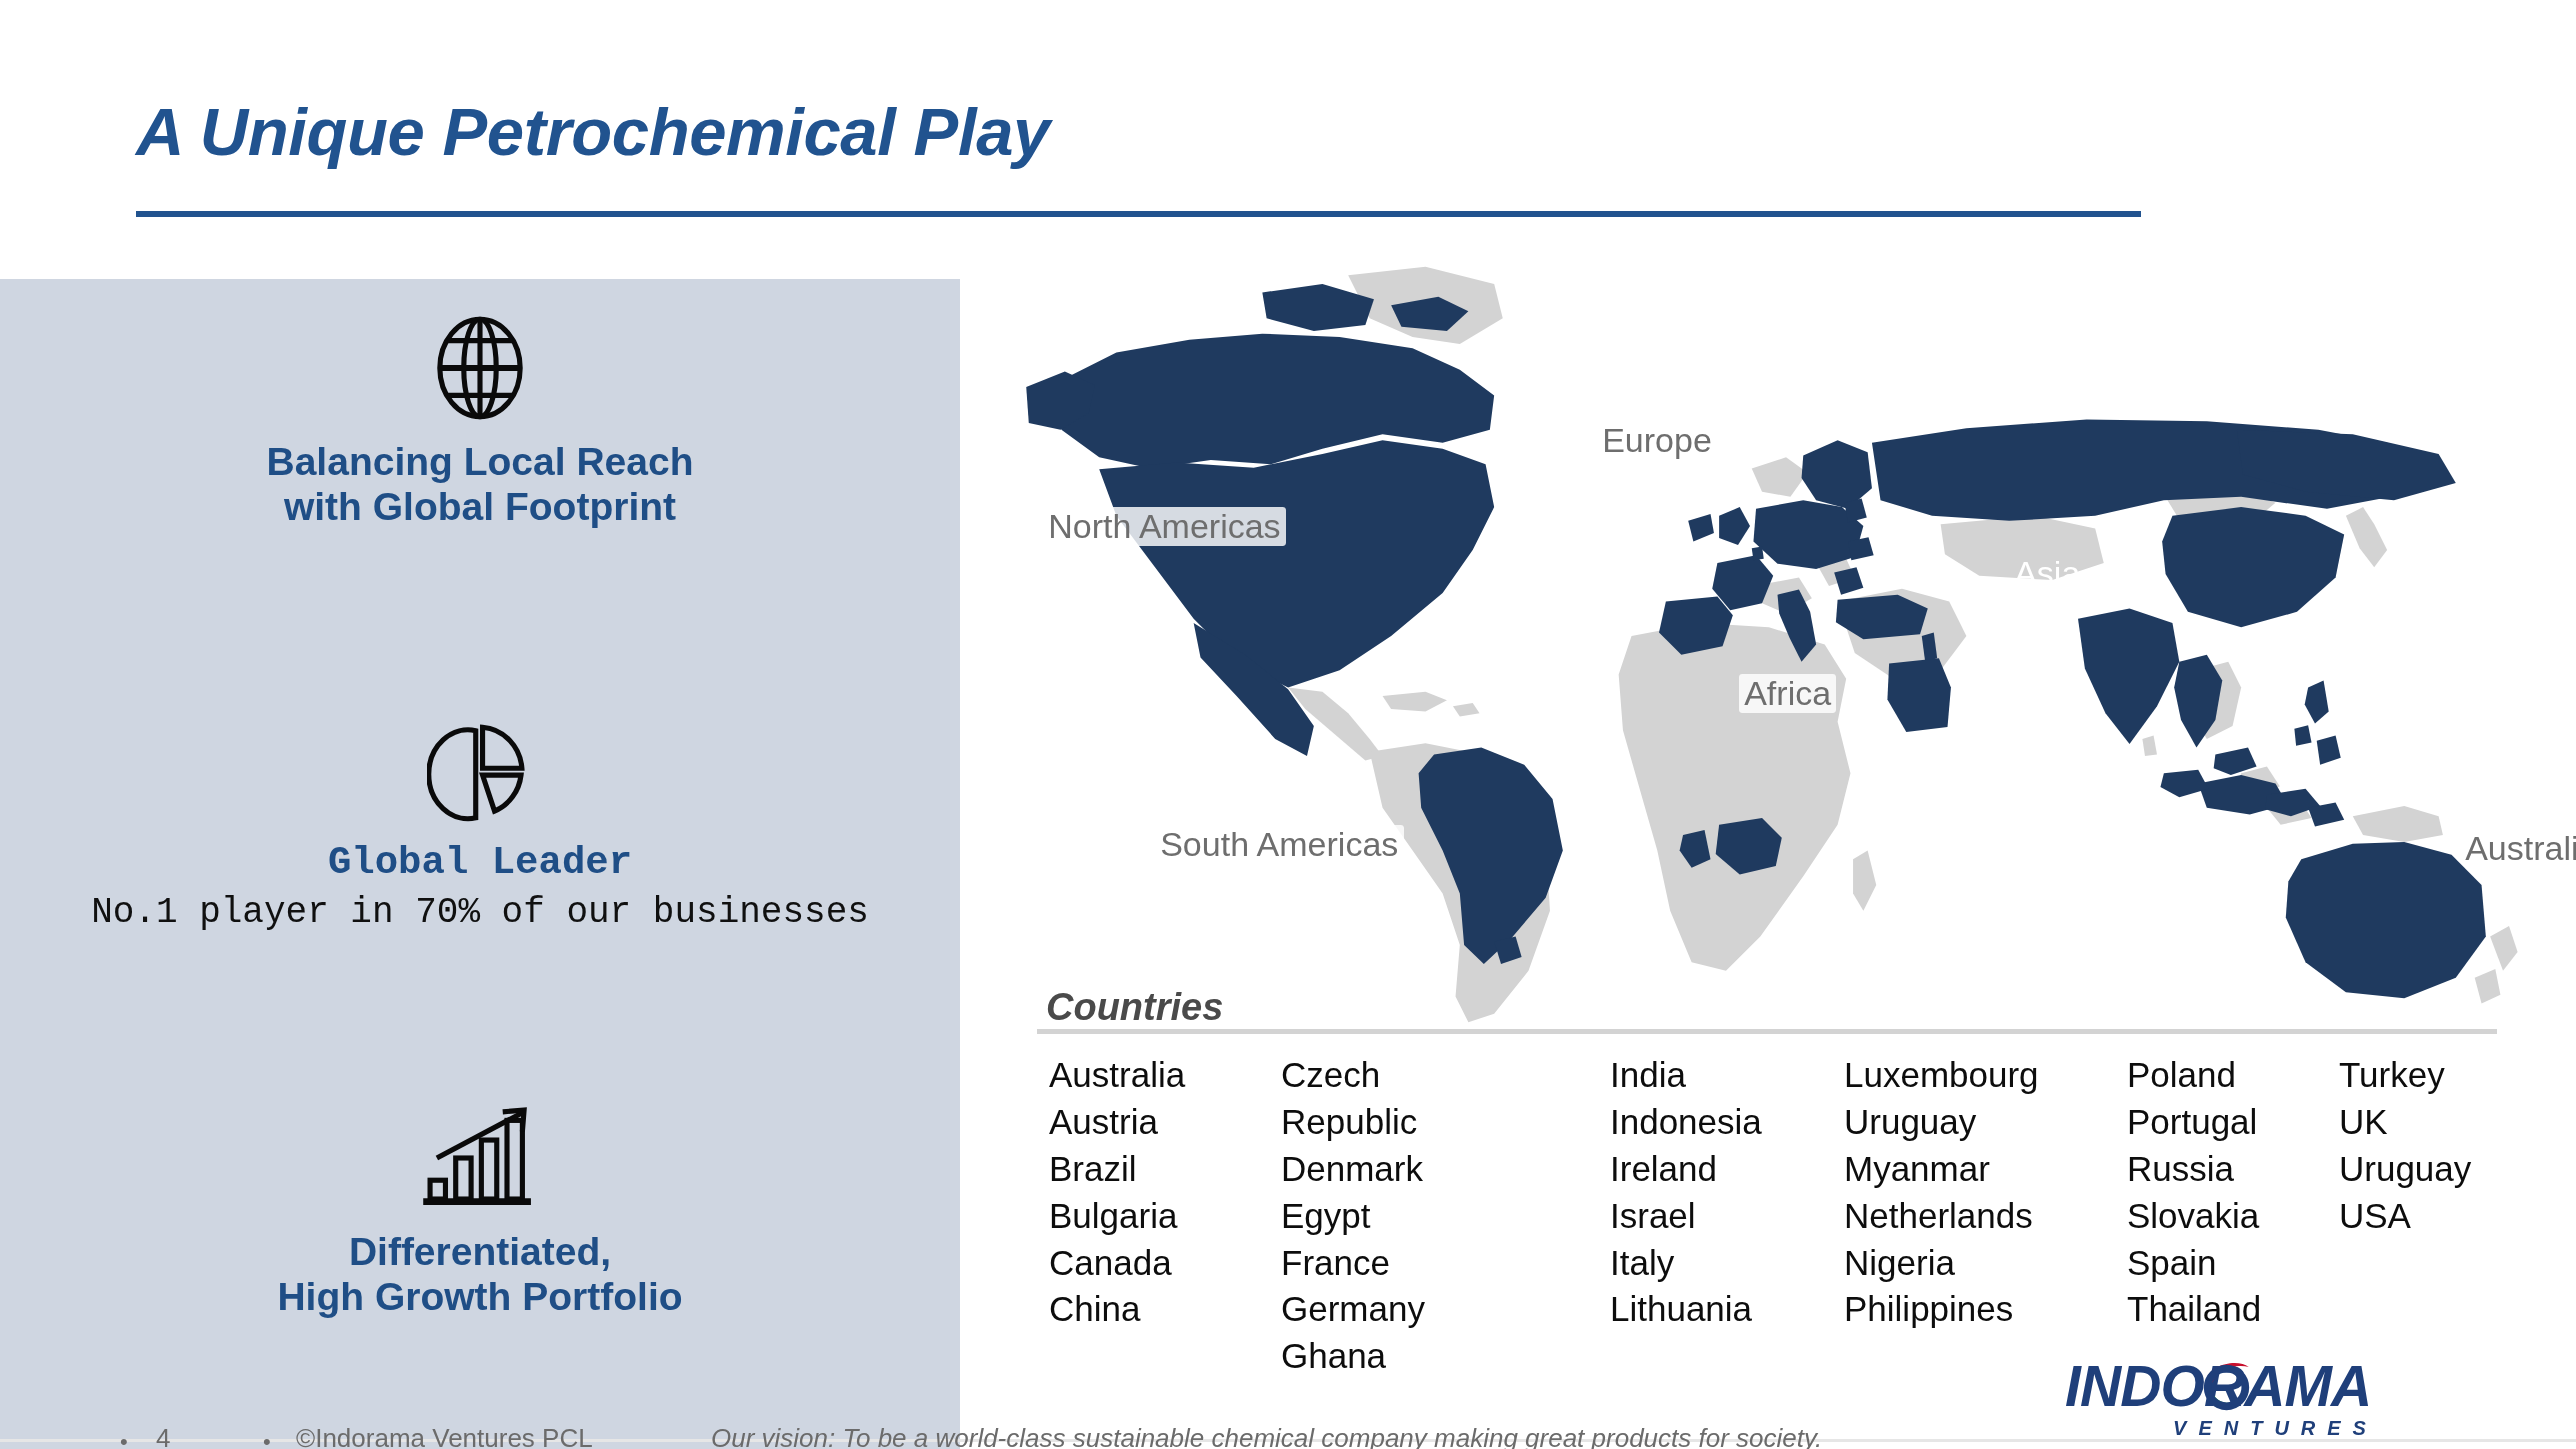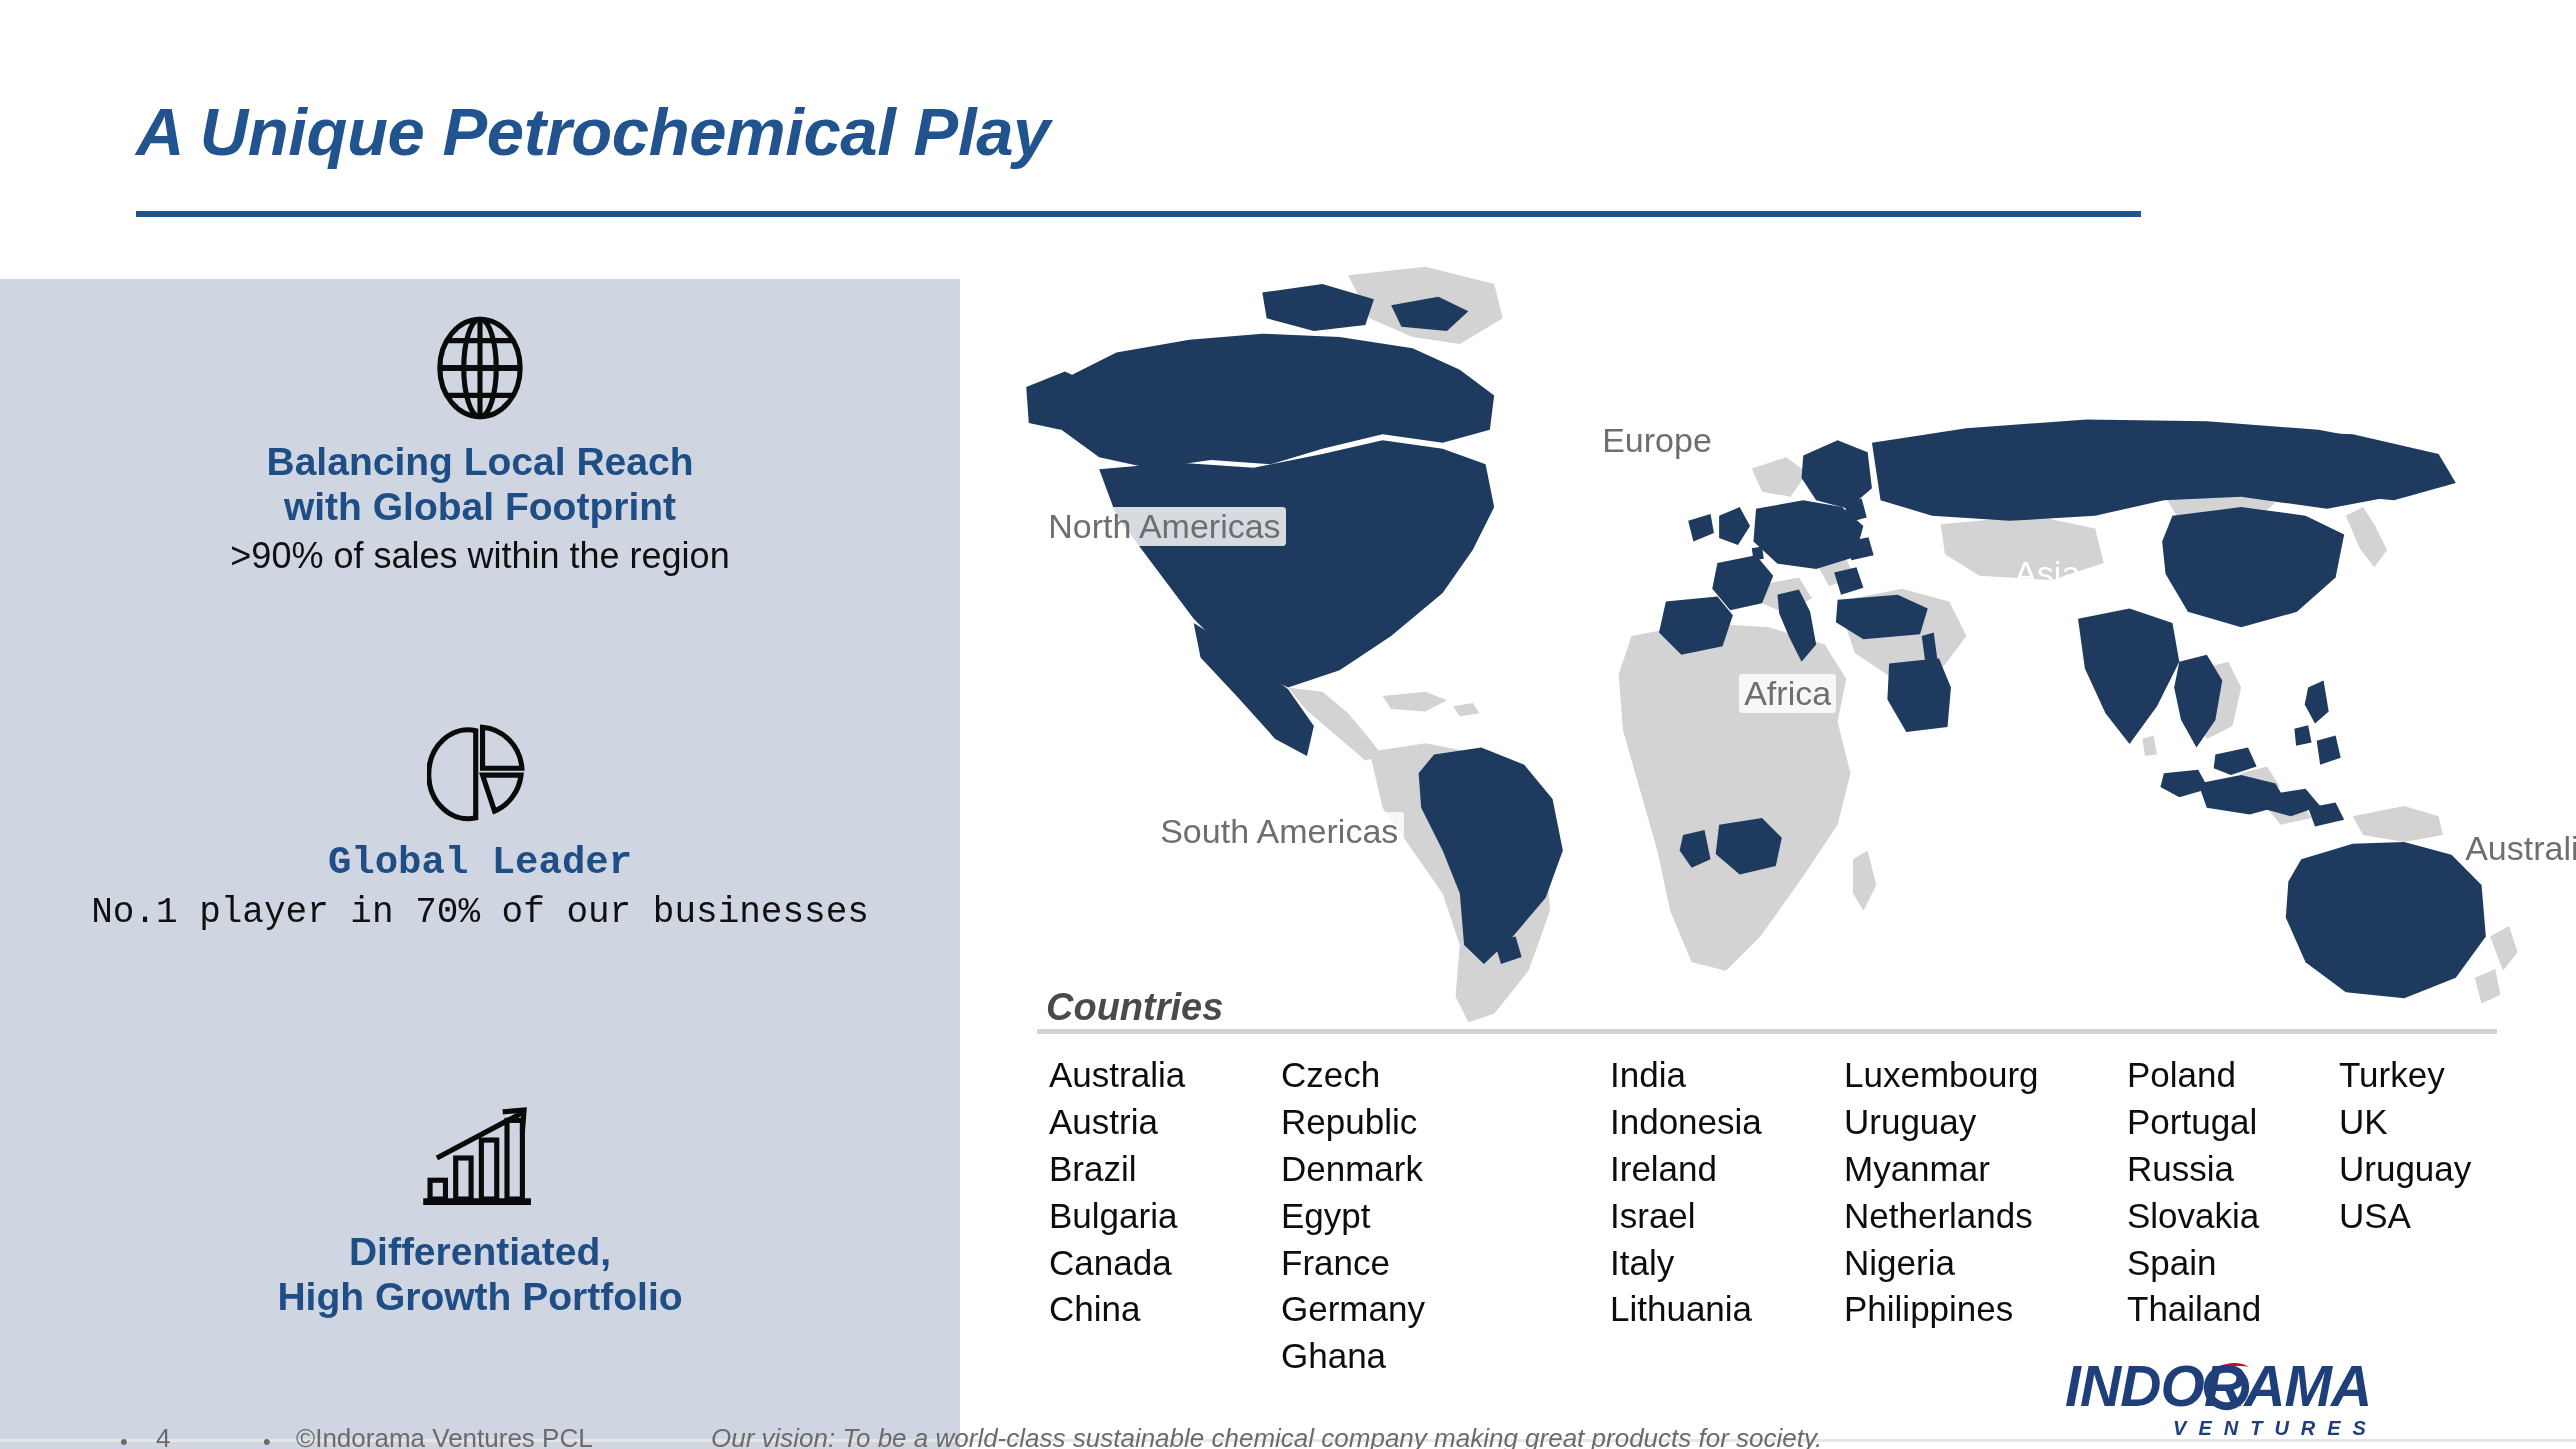--- a/index.html
+++ b/index.html
@@ -91,21 +91,21 @@
   .map-label.wrap {
     white-space: normal;
     width: 112px;
     line-height: 1.12;
     background: transparent;
   }
   #lbl-north-americas { left: 64px; top: 249px; }
   #lbl-europe        { left: 618px; top: 163px; }
   #lbl-asia          { left: 1030px; top: 296px; }
   #lbl-africa        { left: 760px; top: 416px; }
-  #lbl-south-americas{ left: 176px; top: 554px; }
+  #lbl-south-americas{ left: 176px; top: 567px; }
   #lbl-australia     { left: 1481px; top: 571px; }
 
   
   #countries-heading {
     position: absolute;
     left: 1046px; top: 986px;
     font-size: 38px;
     font-weight: bold;
     font-style: italic;
     color: #4A4A4A;
@@ -201,21 +201,20 @@
         <line x1="62" y1="5" x2="62" y2="119" stroke="#0A0A0A" stroke-width="6"></line>
         <line x1="15" y1="62" x2="109" y2="62" stroke="#0A0A0A" stroke-width="7"></line>
         <line x1="24" y1="30" x2="100" y2="30" stroke="#0A0A0A" stroke-width="6"></line>
         <line x1="24" y1="94" x2="100" y2="94" stroke="#0A0A0A" stroke-width="6"></line>
       </svg>
     </div>
     <div class="feature-title">
       <div>Balancing Local Reach</div>
       <div>with Global Footprint</div>
     </div>
-    <div class="feature-sub">&gt;90% of sales within the region</div>
   </div>
 
   <div class="feature-block" id="feature-2">
     <div class="feature-icon">
       <svg width="106" height="106" viewBox="0 0 124 124">
         <path d="M57 16 A46 52 0 1 0 57 118 L57 67 Z" fill="none" stroke="#0A0A0A" stroke-width="6"></path>
         <path d="M65 12 A50 52 0 0 1 111 60 L65 60 Z" fill="none" stroke="#0A0A0A" stroke-width="6"></path>
         <path d="M65 68 L110 68 A50 52 0 0 1 79 110 Z" fill="none" stroke="#0A0A0A" stroke-width="6"></path>
       </svg>
     </div>

